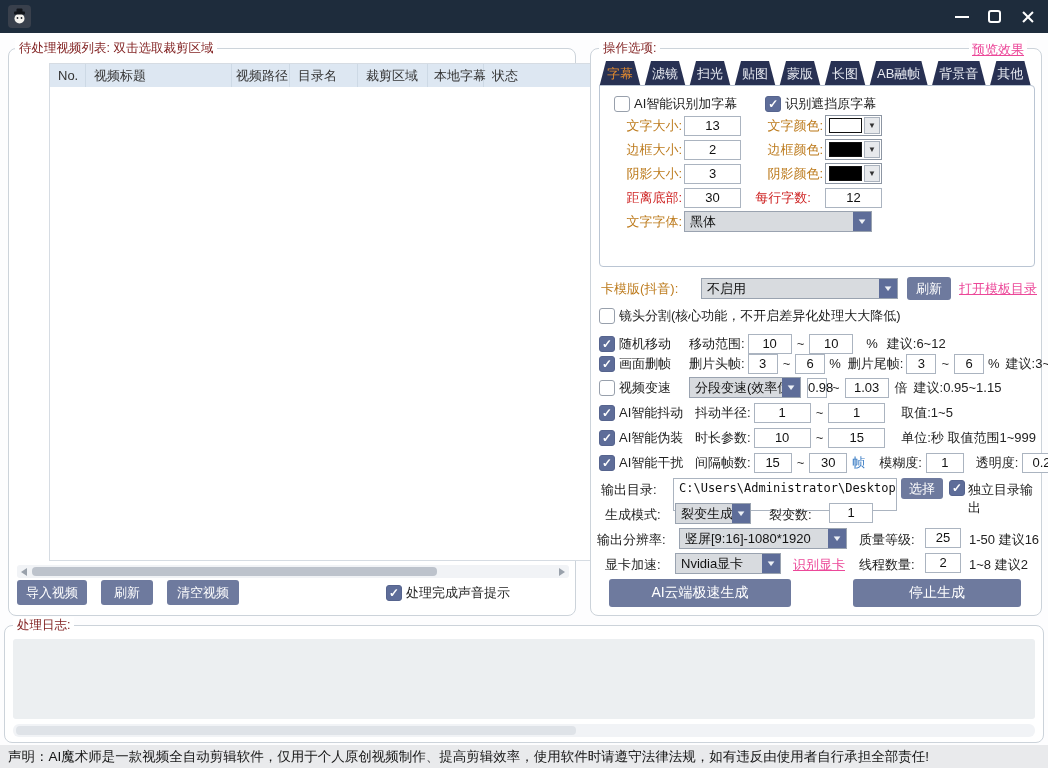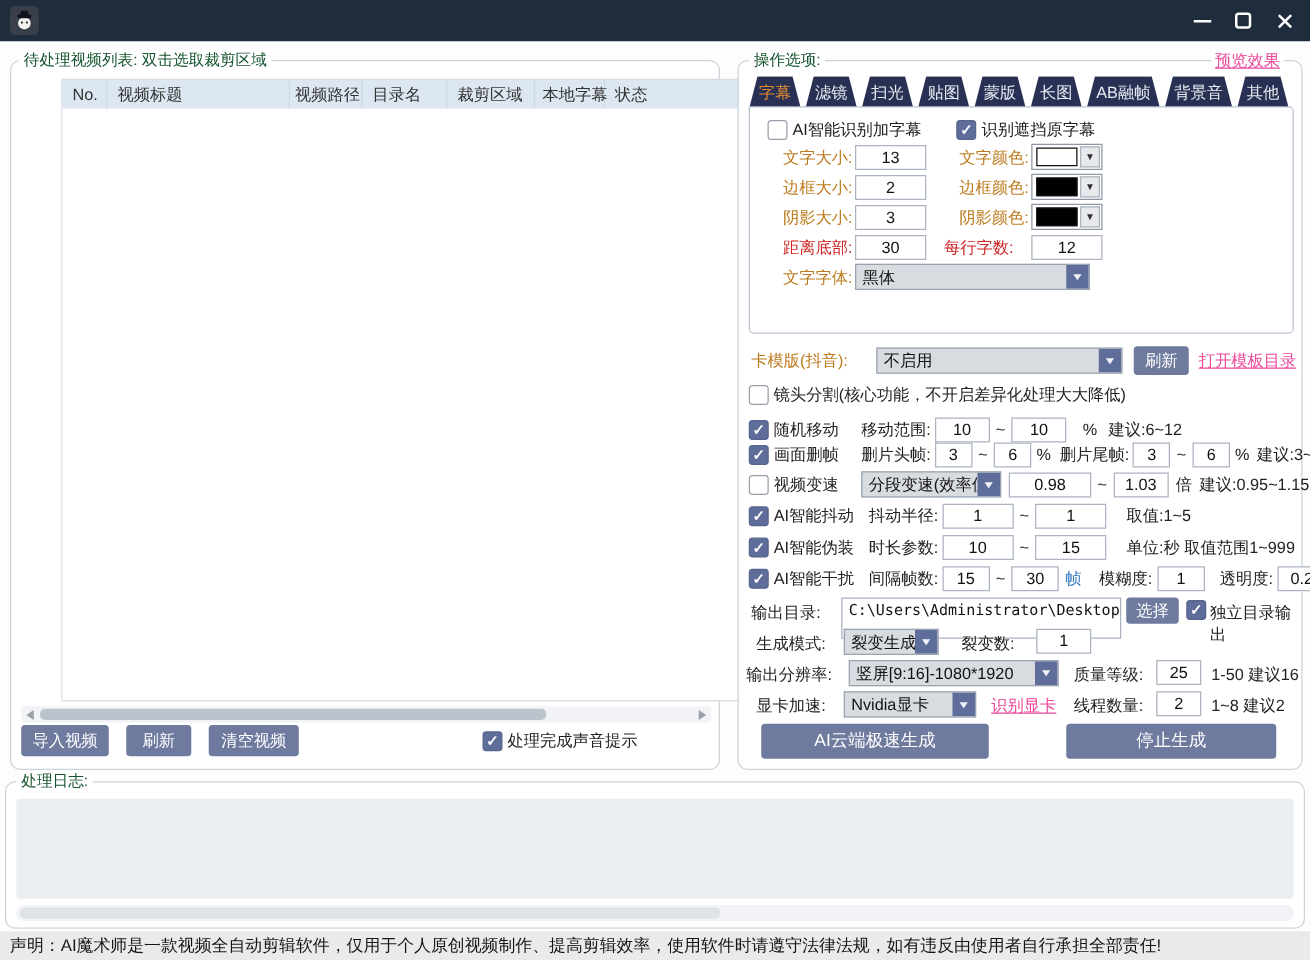--- a/index.html
+++ b/index.html
@@ -14,21 +14,21 @@
 .win-btn{width:33px;height:33px;display:flex;align-items:center;justify-content:center;cursor:pointer;}
 .glyph-min{width:14px;height:2px;background:#fff;}
 .glyph-max{width:13px;height:13px;border:2px solid #fff;border-radius:3px;}
 .glyph-close{position:relative;width:16px;height:16px;}
 .glyph-close::before,.glyph-close::after{content:"";position:absolute;left:1px;top:7px;width:14px;height:2px;background:#fff;}
 .glyph-close::before{transform:rotate(45deg);}
 .glyph-close::after{transform:rotate(-45deg);}
 
 
 .group{position:absolute;border:1px solid #ccd3da;border-radius:8px;background:#fff;}
-.legend{position:absolute;top:-9px;background:#fff;padding:0 4px;font-size:12.5px;color:#14532d;white-space:nowrap;}
+.legend{position:absolute;top:-9px;background:#fff;padding:0 4px;font-size:12.5px;color:#7f1d1d;white-space:nowrap;}
 .lnk{color:#ec4899;text-decoration:underline;font-size:13px;cursor:pointer;white-space:nowrap;}
 
 
 .left-group{left:8px;top:48px;width:568px;height:568px;}
 .vtable{position:absolute;left:8px;top:14px;width:552px;height:498px;border:1px solid #d6dce3;background:#fff;margin-left:32px;}
 .vhead{display:flex;height:23px;background:#dde7f2;font-size:13px;color:#333;}
 .hc{border-right:1px solid #cdd9e5;height:100%;display:flex;align-items:center;padding-left:8px;white-space:nowrap;}
 .hscroll{position:absolute;left:8px;top:516px;width:552px;height:13px;background:#f1f3f6;border-radius:3px;}
 .hs-arrow{position:absolute;top:3px;width:0;height:0;border-style:solid;}
 .hs-left{left:4px;border-width:4px 6px 4px 0;border-color:transparent #99a1ab transparent transparent;}
@@ -251,21 +251,21 @@
     <span style="margin-left:6px;">建议:3~6</span>
   </div>
 
   <div class="rrow" style="top:328px;">
     <span class="cb"></span>
     <span class="flab" style="width:62px;">视频变速</span>
     <span class="dd" style="width:112px;">
       <span class="ddval">分段变速(效率优先)</span>
       <span class="ddarr"></span>
     </span>
-    <span class="num" style="width:66px;margin-left:6px;">0.98</span>
+    <span class="num" style="width:20px;margin-left:6px;">0.98</span>
     <span class="tilde">~</span>
     <span class="num" style="width:44px;">1.03</span>
     <span style="margin-left:6px;">倍</span>
     <span style="margin-left:6px;">建议:0.95~1.15</span>
   </div>
 
   <div class="rrow" style="top:353px;">
     <span class="cb on"></span>
     <span class="flab" style="width:72px;margin-right:4px;">AI智能抖动</span>
     <span>抖动半径:</span>

